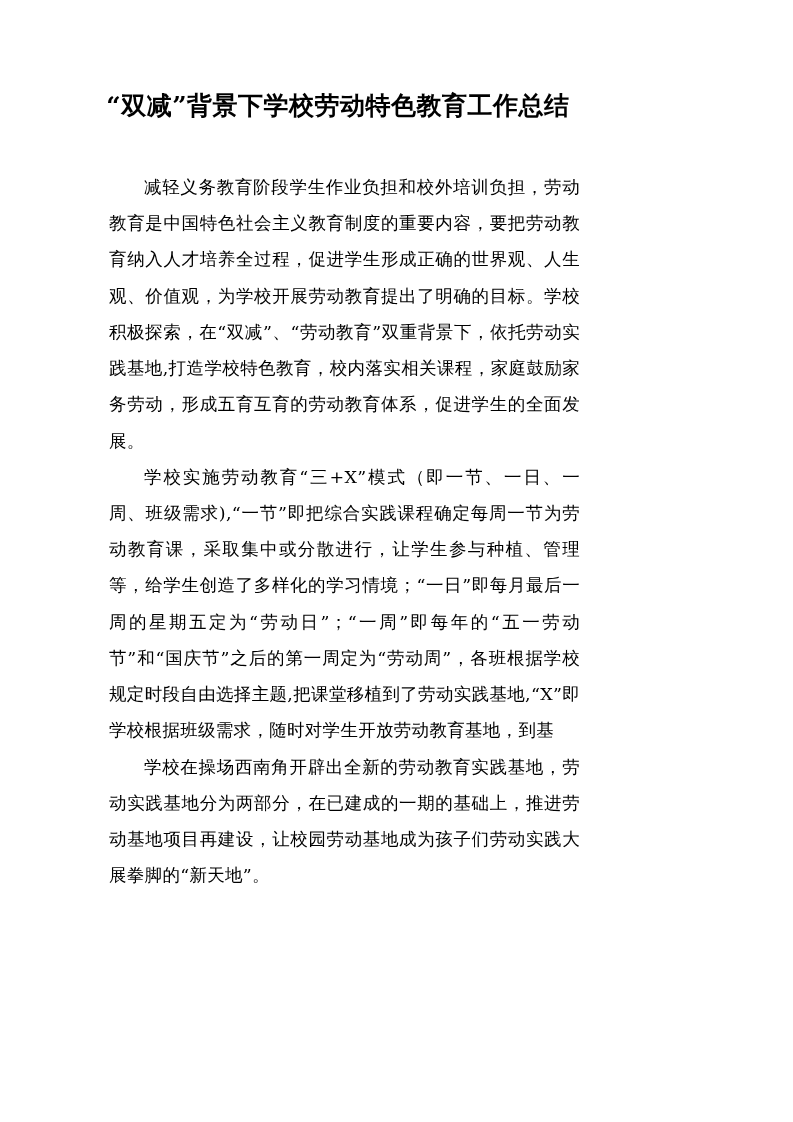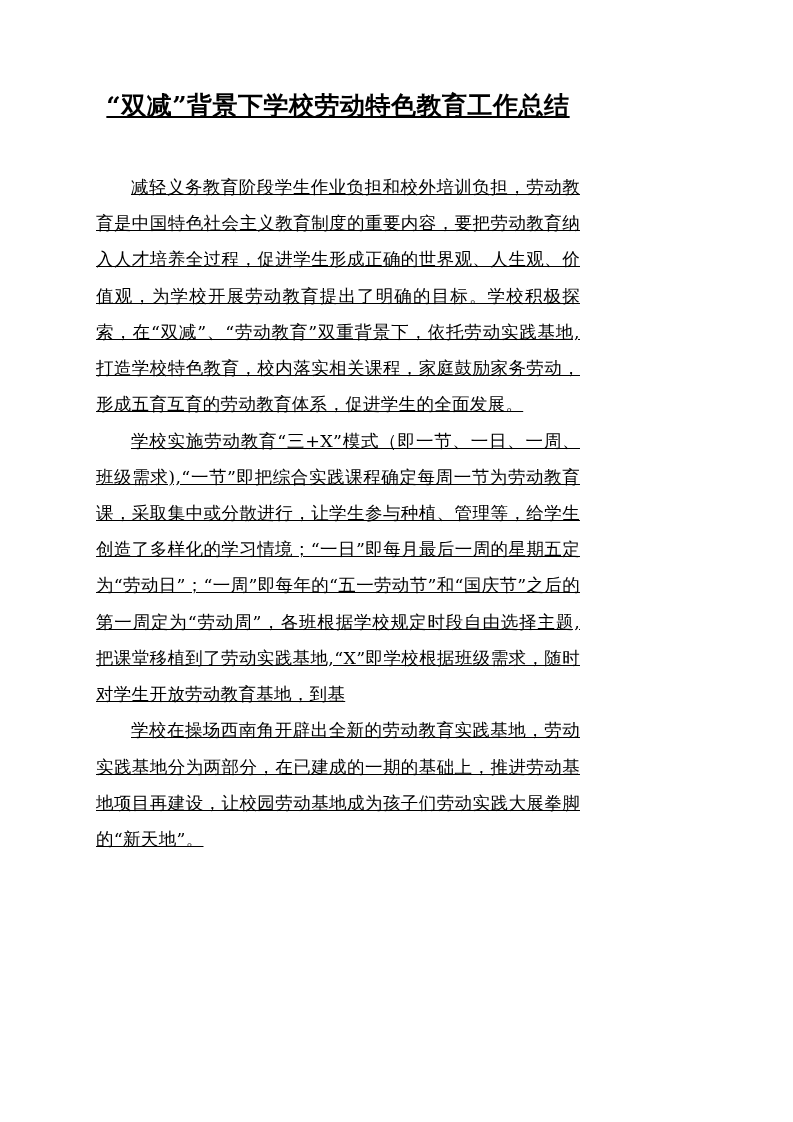--- a/index.html
+++ b/index.html
@@ -14,41 +14,40 @@
     color: #000000;
     overflow: hidden;
   }
   .page {
     position: relative;
     width: 676px;
     height: 1122px;
     box-sizing: border-box;
     padding: 88px 96px 32px 96px;
     background: #ffffff;
-    text-decoration: underline;
   }
   .doc-title {
     font-family: "DejaVu Serif", serif;
     font-size: 25px;
     font-weight: bold;
     text-align: center;
     letter-spacing: 0.5px;
     line-height: 1.4;
     margin: 0 0 46px 0;
     color: #000000;
   }
   .doc-body {
     font-size: 17.5px;
     line-height: 2.07;
     text-align: justify;
     text-justify: inter-ideograph;
     letter-spacing: 0.3px;
   }
   .doc-body p {
-    margin: 0 0 0 0;
+    margin: 0 0 0 13px;
     text-indent: 2em;
   }
 </style>
 </head>
 <body>
 
 <div class="page">
 
   <h1 class="doc-title">“双减”背景下学校劳动特色教育工作总结</h1>
 

